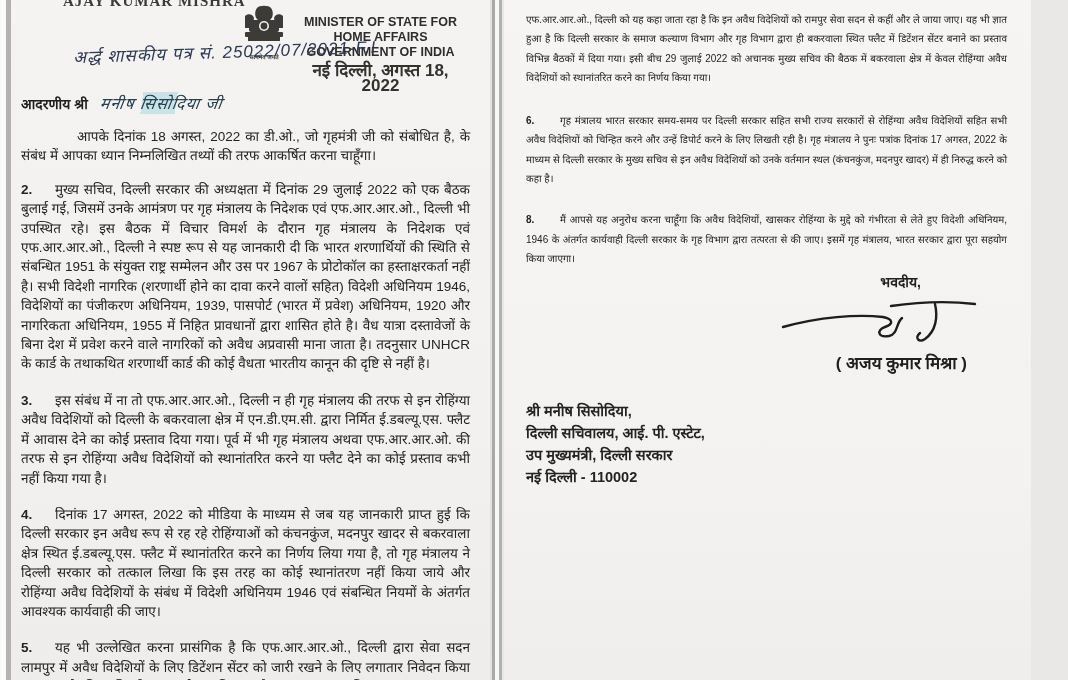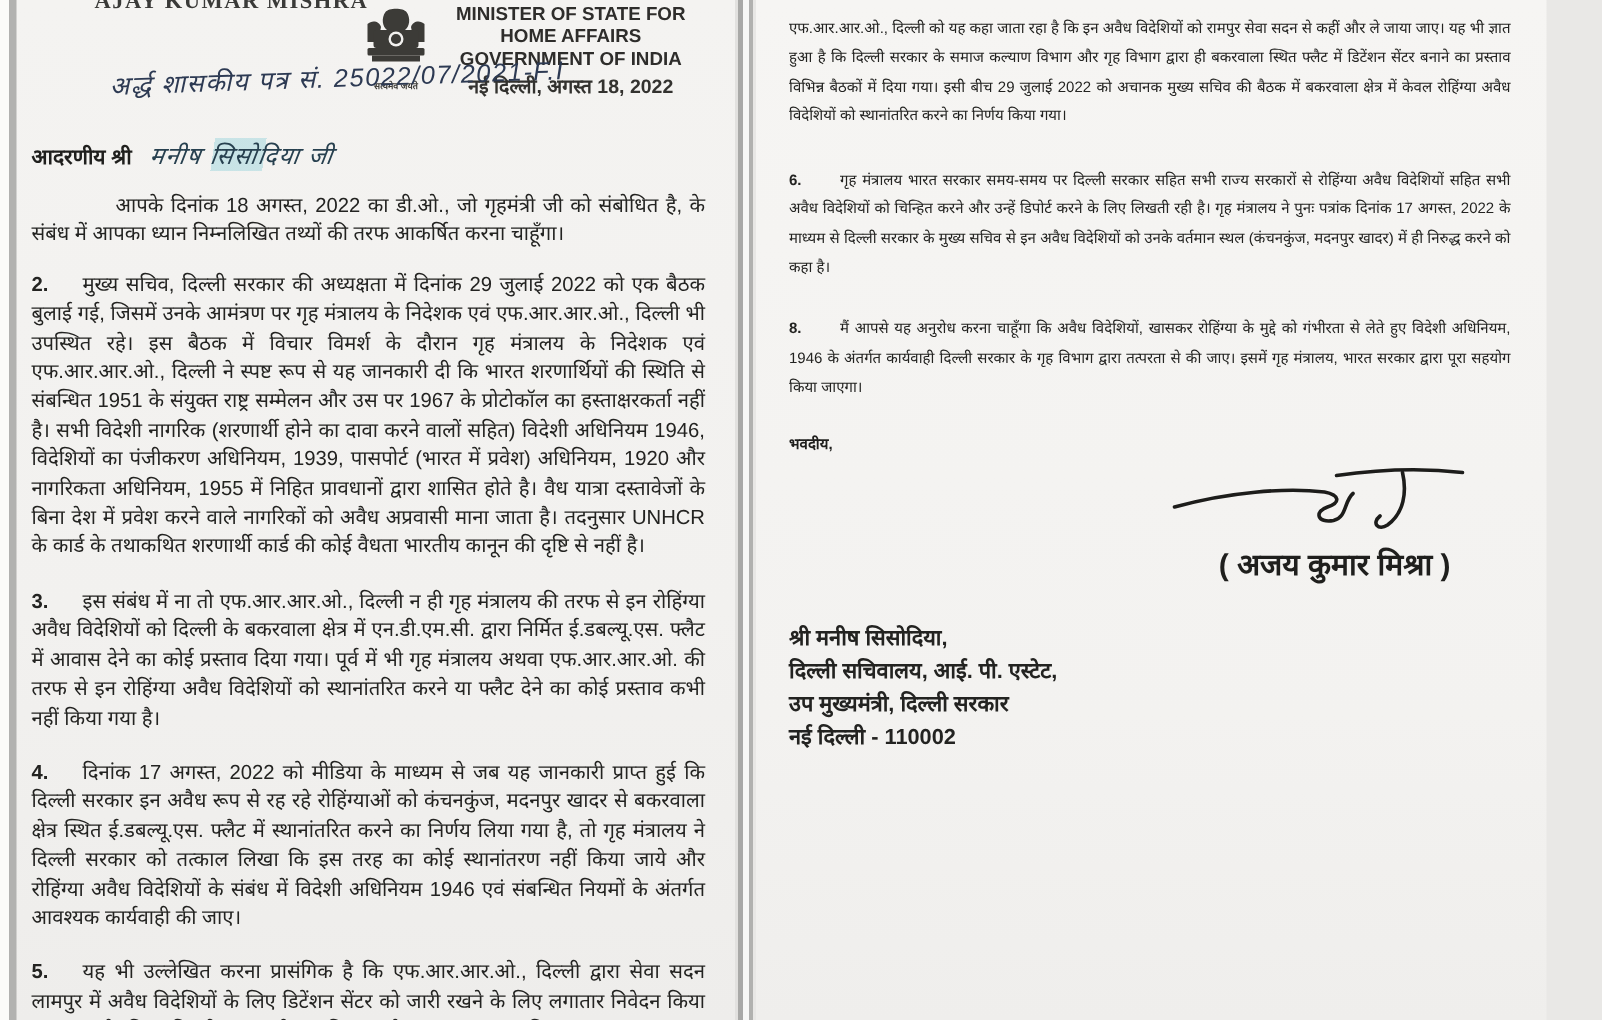--- a/index.html
+++ b/index.html
@@ -36,25 +36,25 @@
   .letterhead{position:relative;height:82px;}
   .lh-name{
     position:absolute;top:-7px;left:42px;
     font-family:"Liberation Serif","DejaVu Serif",serif;
     font-weight:bold;font-size:15px;letter-spacing:1px;color:#3a3a38;
     white-space:nowrap;
   }
   .emblem{position:absolute;left:212px;top:4px;width:62px;text-align:center;}
   .emblem-caption{font-size:6px;font-weight:bold;color:#3c3b37;line-height:6px;display:block;}
   .office{
-    position:absolute;right:2px;top:2px;width:175px;text-align:center;
+    position:absolute;right:2px;top:15px;width:175px;text-align:center;
     font-weight:bold;font-size:12.5px;line-height:15px;color:#2e2d2b;
   }
   .office .date{
-    font-weight:bold;font-size:13px;margin-top:3px;color:#33322f;
+    font-weight:bold;font-size:17px;margin-top:3px;color:#33322f;
   }
   .ref-hand{
     position:absolute;left:52px;top:40px;
     font-style:italic;font-size:17px;color:#2d3a53;
     transform:rotate(-2deg);letter-spacing:1px;white-space:nowrap;
   }
 
   .salutation{margin-top:10px;font-size:14px;font-weight:bold;}
   .salutation .hand{
     font-style:italic;font-weight:normal;font-size:16px;color:#27404f;
@@ -73,26 +73,26 @@
   .para-cont{margin-top:4px;}
 
   .cont-label{
     text-align:right;font-size:12px;color:#4a4a48;font-weight:bold;height:16px;
   }
   .cont-dots{
     display:inline-block;width:92px;border-bottom:2px dotted #8f8f8d;margin-left:6px;vertical-align:2px;
   }
 
   .closing{
-    margin-top:20px;text-align:left;padding-right:86px;
-    font-size:10px;font-weight:bold;
+    margin-top:4px;text-align:right;padding-right:86px;
+    font-size:14px;font-weight:bold;
   }
   .sig-wrap{text-align:right;padding-right:28px;margin-top:2px;height:58px;}
   .signatory{
-    text-align:right;padding-right:40px;font-size:20px;font-weight:bold;margin-top:0px;
+    text-align:right;padding-right:40px;font-size:17px;font-weight:bold;margin-top:0px;
   }
   .address{
     margin-top:26px;font-size:14.5px;font-weight:bold;line-height:22px;color:#232321;
   }
 </style>
 </head>
 <body>
 
 <div class="page page-left">
   <div class="edge-white"></div>

